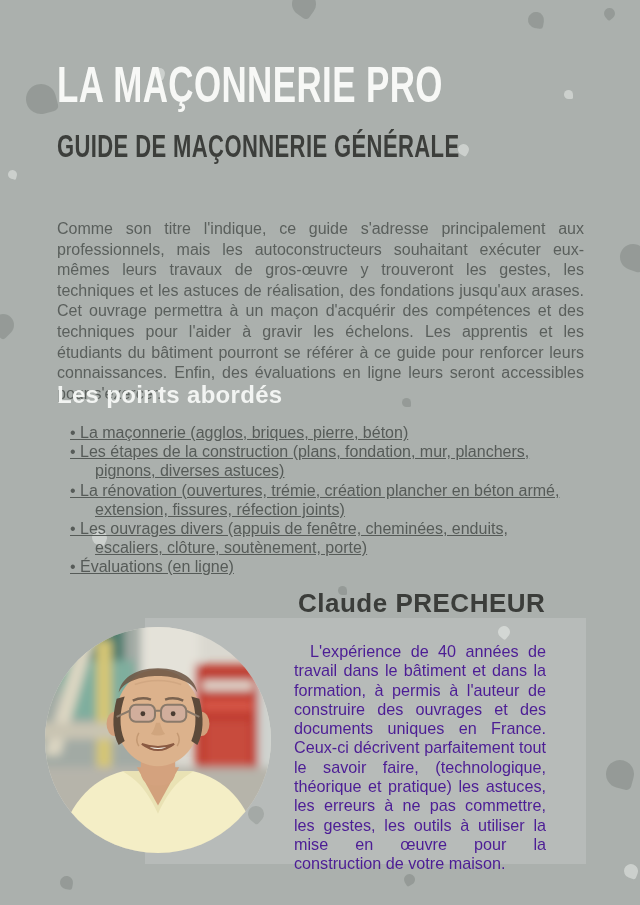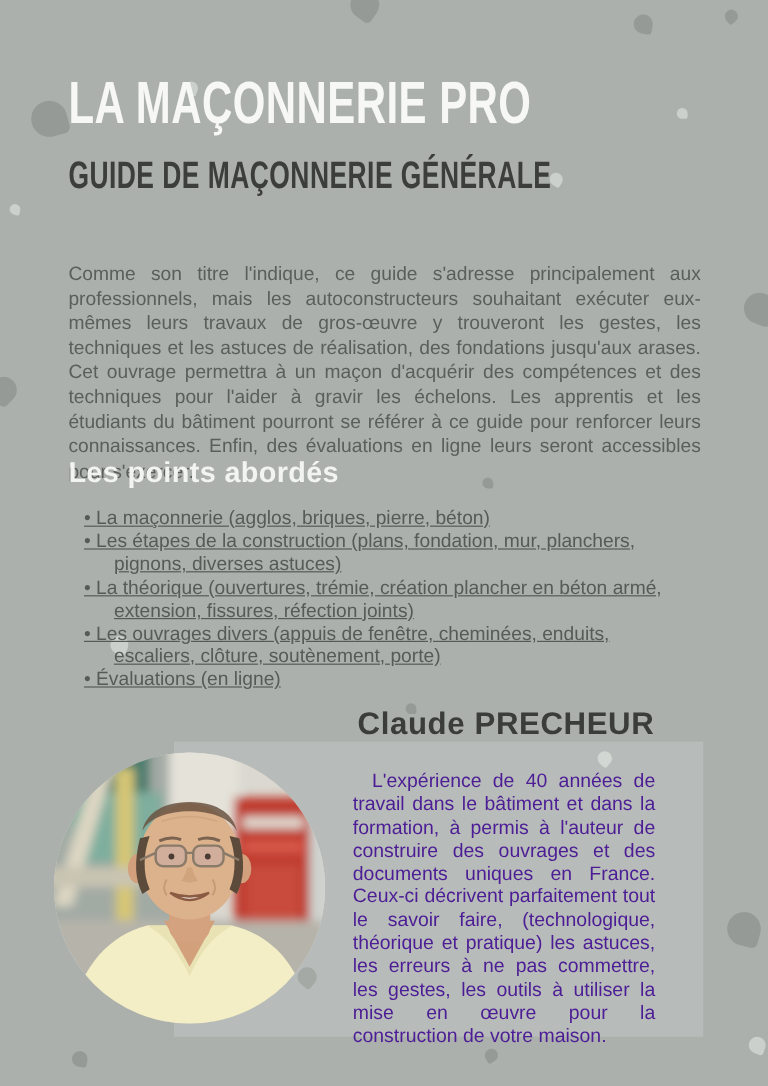--- a/index.html
+++ b/index.html
@@ -125,21 +125,21 @@
 
     <h1 class="book-title">LA MAÇONNERIE PRO</h1>
     <h2 class="book-subtitle">GUIDE DE MAÇONNERIE GÉNÉRALE</h2>
 
     <p class="body-text">Comme son titre l'indique, ce guide s'adresse principalement aux professionnels, mais les autoconstructeurs souhaitant exécuter eux-mêmes leurs travaux de gros-œuvre y trouveront les gestes, les techniques et les astuces de réalisation, des fondations jusqu'aux arases. Cet ouvrage permettra à un maçon d'acquérir des compétences et des techniques pour l'aider à gravir les échelons. Les apprentis et les étudiants du bâtiment pourront se référer à ce guide pour renforcer leurs connaissances. Enfin, des évaluations en ligne leurs seront accessibles pour s'exercer.</p>
 
     <h3 class="sec-heading points-heading">Les points abordés</h3>
     <ul class="points-list">
       <li>La maçonnerie (agglos, briques, pierre, béton)</li>
       <li>Les étapes de la construction (plans, fondation, mur, planchers, pignons, diverses astuces)</li>
-      <li>La théorique (ouvertures, trémie, création plancher en béton armé, extension, fissures, réfection joints)</li>
+      <li>La rénovation (ouvertures, trémie, création plancher en béton armé, extension, fissures, réfection joints)</li>
       <li>Les ouvrages divers (appuis de fenêtre, cheminées, enduits, escaliers, clôture, soutènement, porte)</li>
       <li>Évaluations (en ligne)</li>
     </ul>
 
     <div class="author-name">Claude PRECHEUR</div>
     <div class="bio-panel"></div>
     <p class="bio-text">L'expérience de 40 années de travail dans le bâtiment et dans la formation, à permis à l'auteur de construire des ouvrages et des documents uniques en France. Ceux-ci décrivent parfaitement tout le savoir faire, (technologique, théorique et pratique) les astuces, les erreurs à ne pas commettre, les gestes, les outils à utiliser la mise en œuvre pour la construction de votre maison.</p>
 
     <div class="author-photo">
       <svg viewBox="0 0 226 226" width="228" height="228" xmlns="http://www.w3.org/2000/svg">

